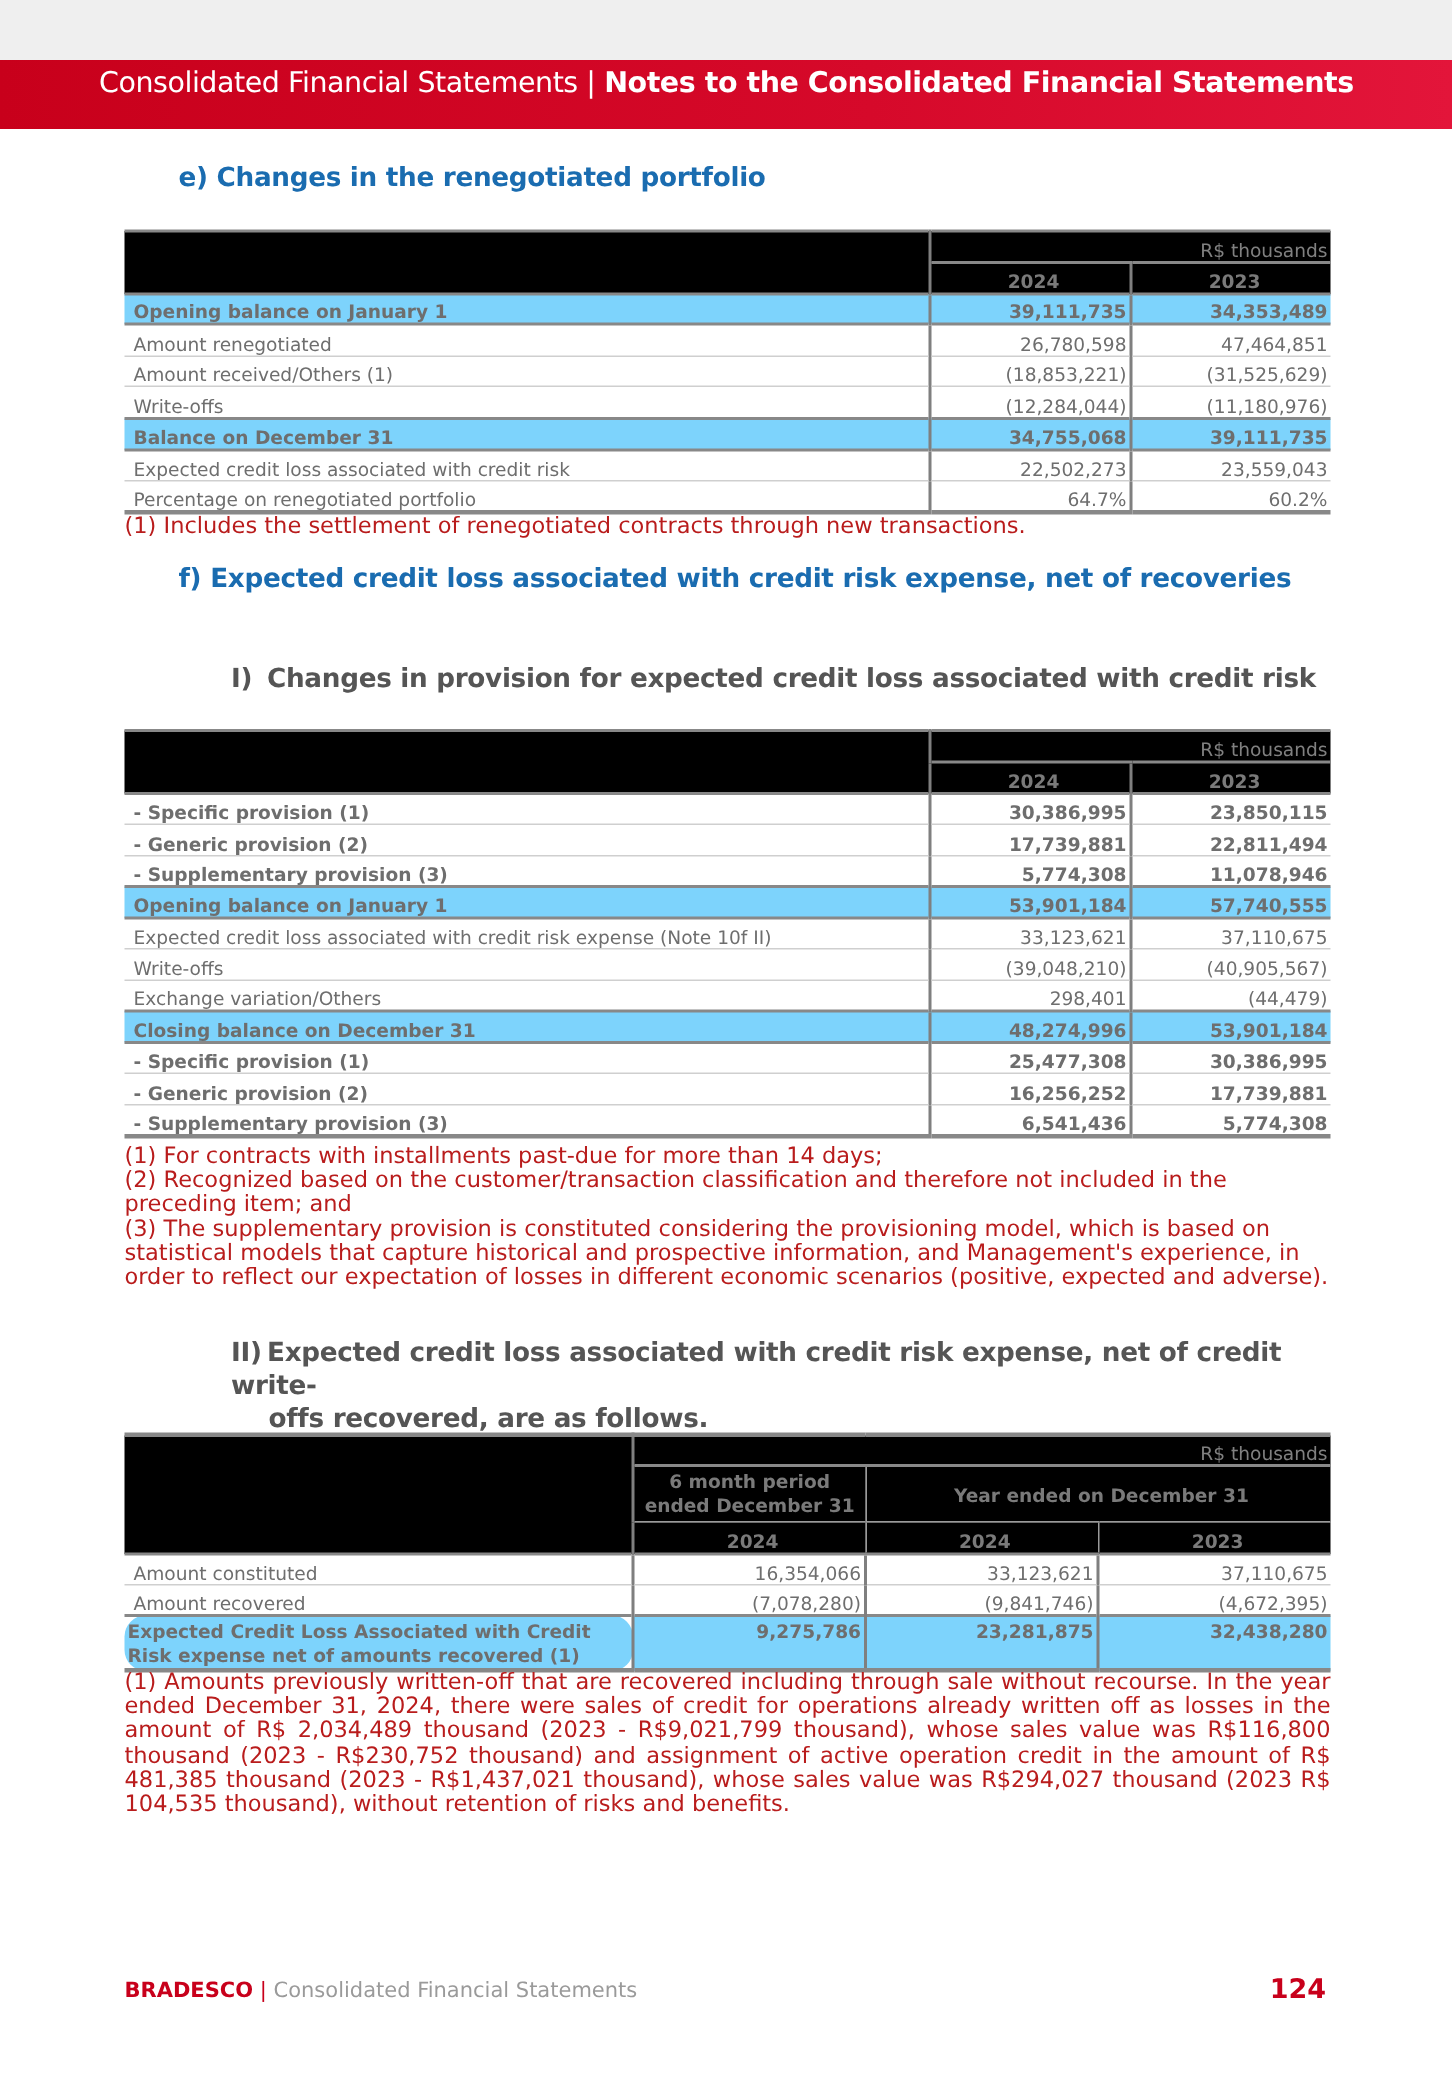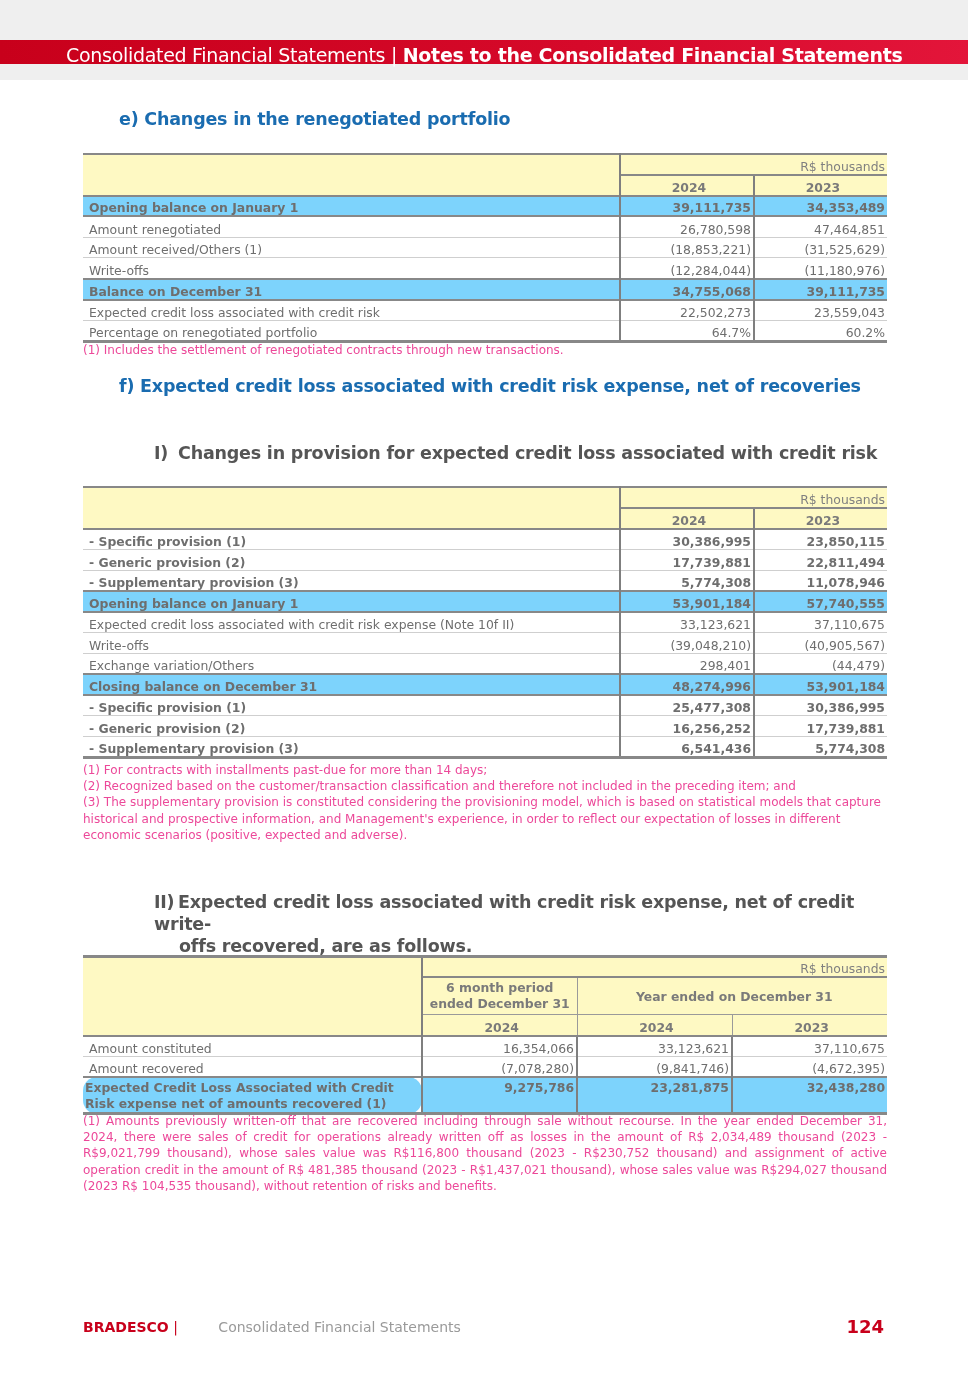--- a/index.html
+++ b/index.html
@@ -1,47 +1,47 @@
 <!DOCTYPE html>
 <html><head>
 <meta charset="utf-8">
 <style>
   * { box-sizing: border-box; margin: 0; padding: 0; }
   html, body { width: 968px; height: 1387px; background: #ffffff; }
   body { font-family: "DejaVu Sans", "Liberation Sans", sans-serif; color: #6e6e6e; position: relative; overflow: hidden; }
   .top-band { position: absolute; left: 0; top: 0; width: 968px; height: 80px; background: #efefef; }
-  .header-bar { position: absolute; left: 0; top: 40px; width: 968px; height: 24px;
+  .header-bar { position: absolute; left: 0; top: 40px; width: 968px; height: 46px;
     background: linear-gradient(90deg, #c8001b 0%, #d6092a 60%, #e3153a 100%);
     color: #fff; font-size: 19px; line-height: 30px; padding-left: 66px; white-space: nowrap; letter-spacing: -0.3px; }
   .header-bar b { font-weight: bold; }
   .section-title { position: absolute; color: #1a6cb0; font-weight: bold; font-size: 17.5px; white-space: nowrap; letter-spacing: -0.2px; }
   .sub-title { position: absolute; color: #555555; font-weight: bold; font-size: 17.5px; letter-spacing: -0.2px; }
   .sub-title .num { display: inline-block; width: 24px; }
   .sub-title .line2 { padding-left: 25px; display: block; }
   table { position: absolute; left: 83px; width: 804px; border-collapse: collapse; font-size: 12.4px; color: #6e6e6e; table-layout: fixed; }
   td { height: 20.8px; padding: 0 2px 0 6px; vertical-align: bottom; line-height: 15px; white-space: nowrap; }
   td.num { text-align: right; padding-right: 2px; }
-  tr.hdr td { background: #fef9c3; }
+  tr.hdr td { background: #000000; }
   tr.hdr td.unit { text-align: right; color: #808080; }
   tr.hdr td.yr { text-align: center; font-weight: bold; color: #7a7a7a; border-top: 2px solid #888; }
   td.vline { border-left: 2px solid #7f7f7f; }
   tr.bold td { font-weight: bold; color: #6e6e6e; }
   tr.shade td { background: #7dd3fc; }
   tr.row td { border-bottom: 1px solid #cfcfcf; }
   tr.sep-top td { border-top: 2px solid #888; }
   tr.last td { border-bottom: 3px solid #888; }
   table.t1 { top: 153px; border-top: 2px solid #888; }
   table.t2 { top: 486px; border-top: 2px solid #888; }
   table.t3 { top: 955px; border-top: 3px solid #888; }
-  .footnote { position: absolute; left: 83px; width: 804px; font-size: 12px; line-height: 16.2px; color: #ec4899; }
+  .footnote { position: absolute; left: 83px; width: 804px; font-size: 15px; line-height: 16.2px; color: #b91c1c; }
   .footnote.justify { text-align: justify; }
   .footer { position: absolute; left: 83px; top: 1319px; width: 804px; height: 22px; font-size: 14px; }
   .footer .brand { color: #c8001b; font-weight: bold; }
   .footer .sep { color: #c8001b; }
-  .footer .doc { color: #9a9a9a; margin-left: 36px; }
+  .footer .doc { color: #9a9a9a; }
   .footer .page { position: absolute; right: 3px; top: -3px; color: #c8001b; font-weight: bold; font-size: 18px; }
 </style>
 </head>
 <body>
 
 <div class="top-band"></div>
 <div class="header-bar"><span>Consolidated Financial Statements | </span><b>Notes to the Consolidated Financial Statements</b></div>
 
 <div class="section-title" style="left:119px; top:109px;">e) Changes in the renegotiated portfolio</div>
 

